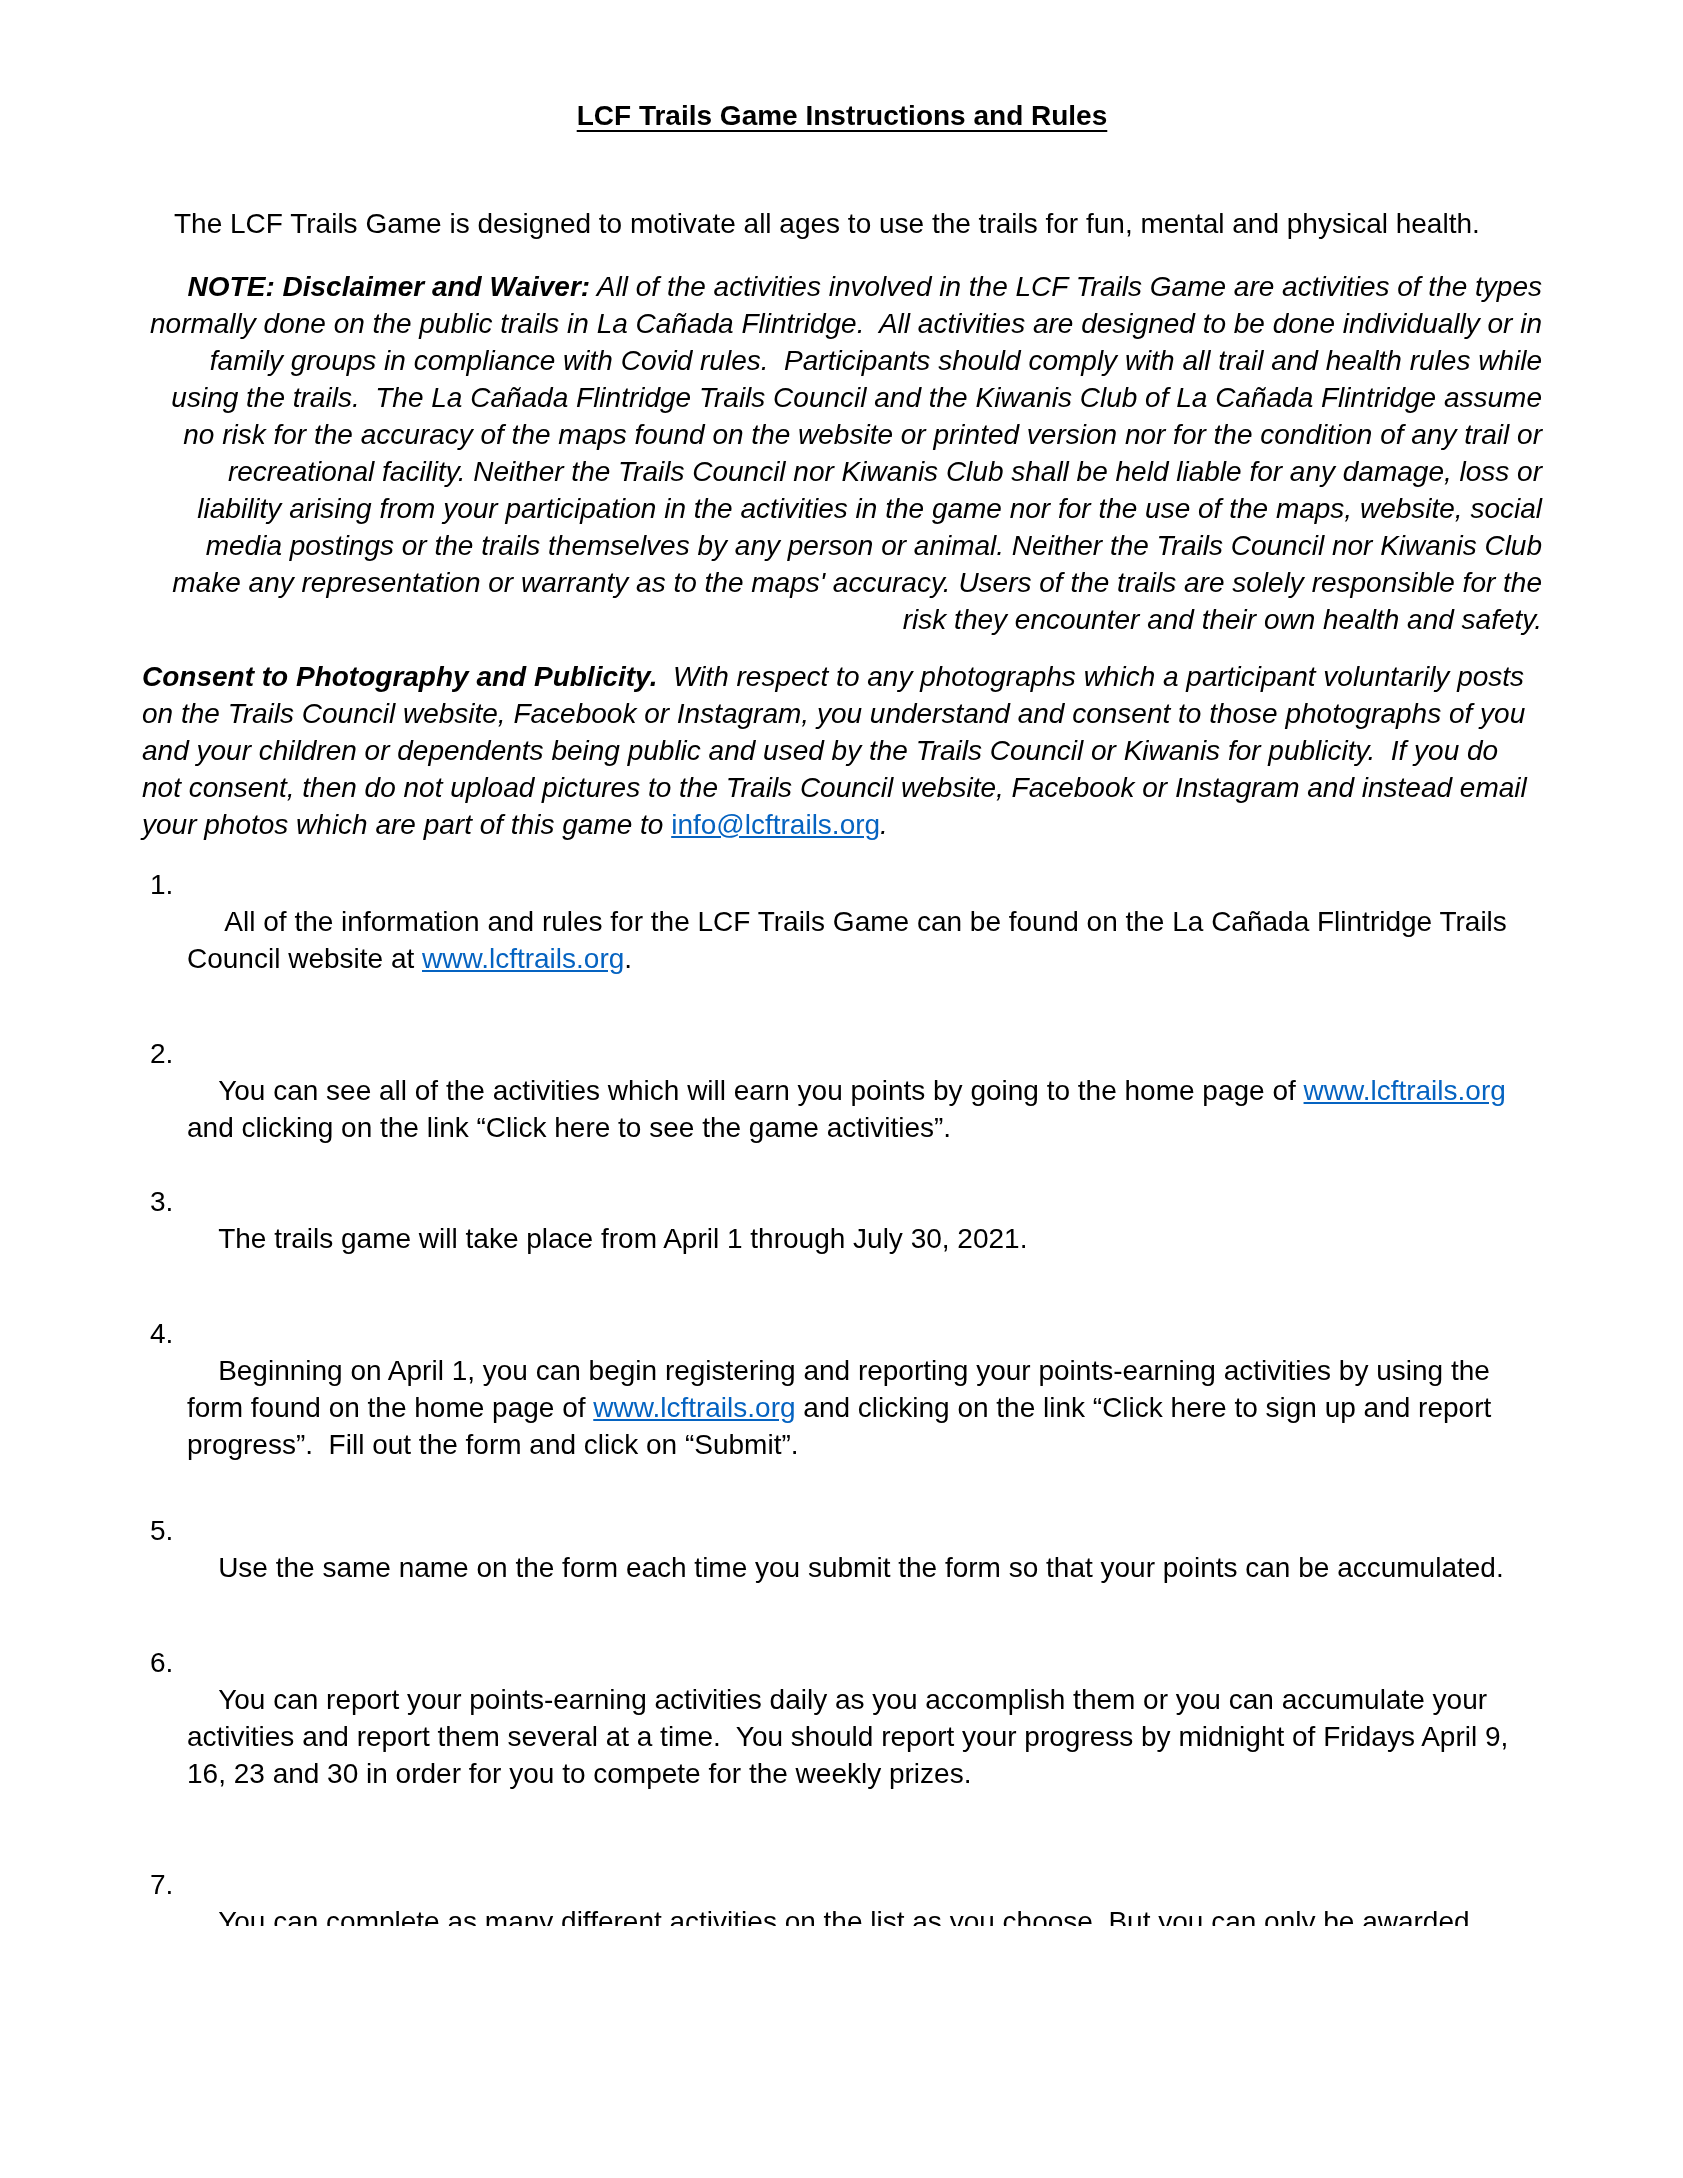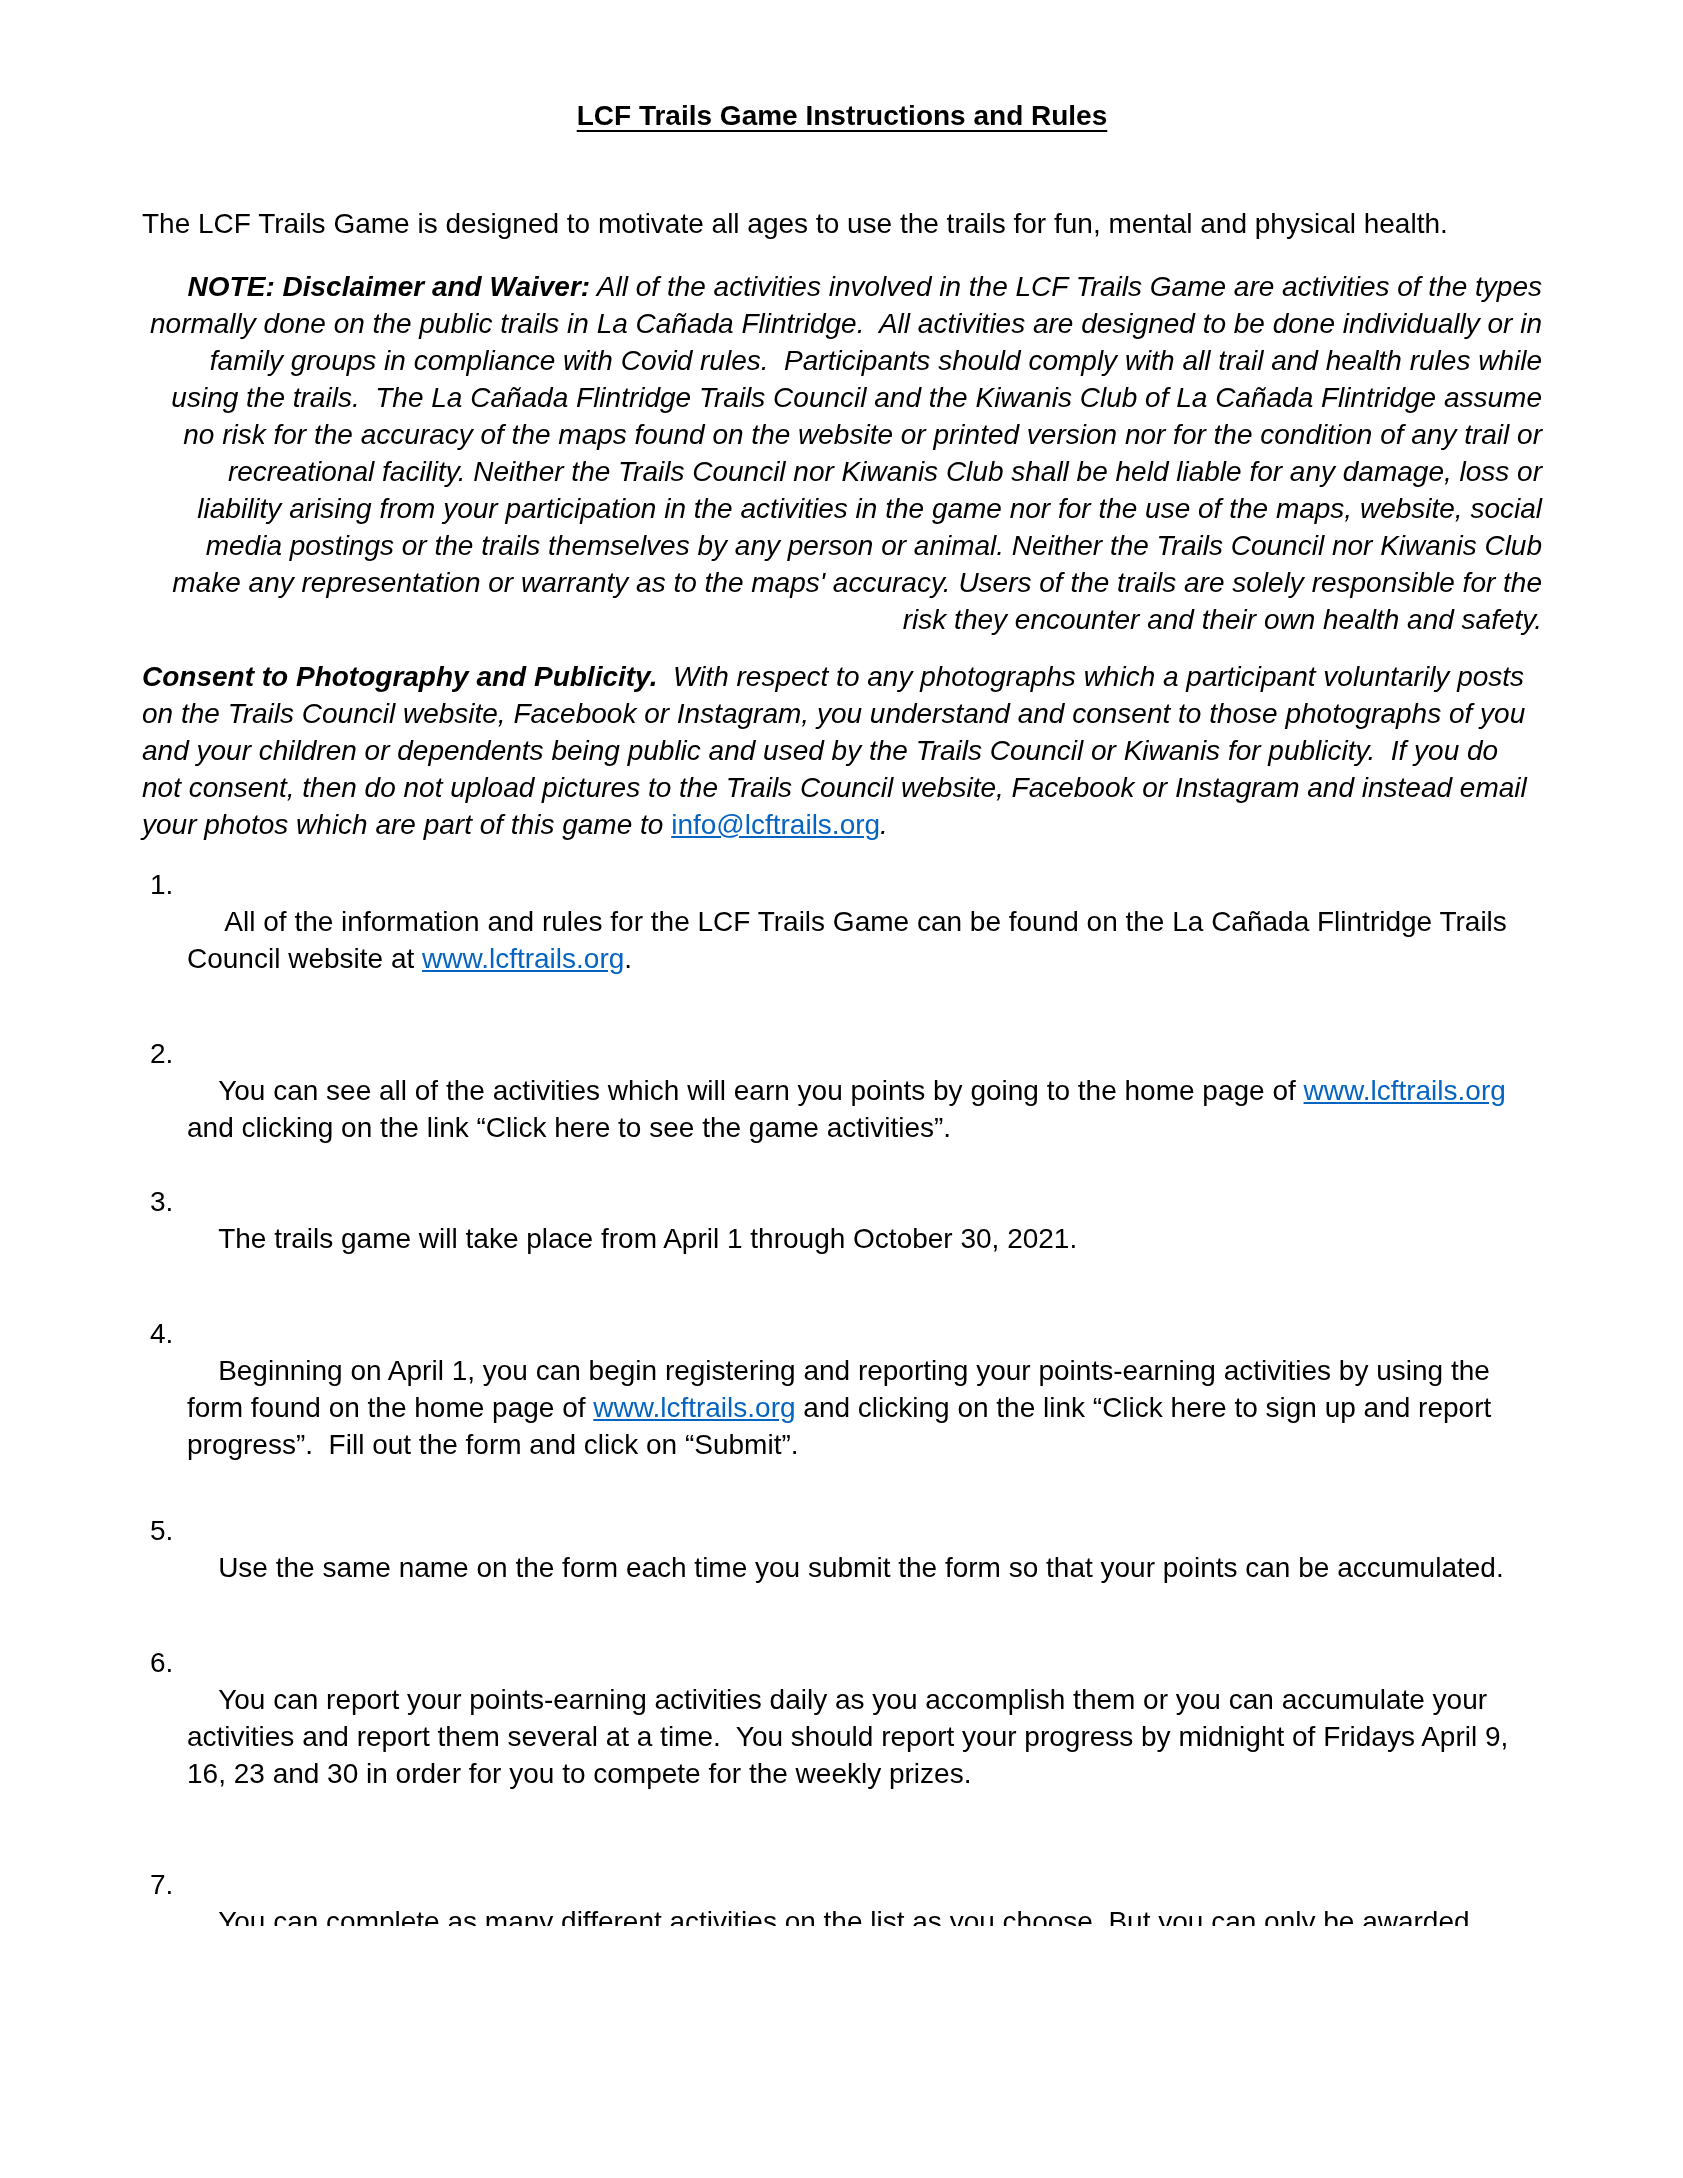--- a/index.html
+++ b/index.html
@@ -26,20 +26,21 @@
     font-weight: bold;
   }
   .doc-title .underlined {
     text-decoration: underline;
     text-decoration-thickness: 2px;
     text-underline-offset: 5px;
   }
   .intro {
     margin-top: 71px;
     white-space: pre-wrap;
+    margin-left: 32px;
   }
   .disclaimer {
     margin-top: 26px;
     font-style: italic;
     white-space: pre-wrap;
     text-align: right;
   }
   .disclaimer .lead { font-weight: bold; }
   .consent {
     margin-top: 20px;
@@ -105,21 +106,21 @@
     <div class="rules-list">
   <div class="rule-item">
     <span class="rule-num">1.</span><span class="rule-text"><span> All of the information and rules for the LCF Trails Game can be found on the La Cañada Flintridge Trails Council website at </span><a href="#" class="doc-link">www.lcftrails.org</a><span>.</span></span>
   </div>
 
   <div class="rule-item">
     <span class="rule-num">2.</span><span class="rule-text"><span>You can see all of the activities which will earn you points by going to the home page of </span><a href="#" class="doc-link">www.lcftrails.org</a><span> and clicking on the link “Click here to see the game activities”.</span></span>
   </div>
 
   <div class="rule-item">
-    <span class="rule-num">3.</span><span class="rule-text"><span>The trails game will take place from April 1 through October 30, 2021.</span></span>
+    <span class="rule-num">3.</span><span class="rule-text"><span>The trails game will take place from April 1 through July 30, 2021.</span></span>
   </div>
 
   <div class="rule-item">
     <span class="rule-num">4.</span><span class="rule-text"><span>Beginning on April 1, you can begin registering and reporting your points-earning activities by using the form found on the home page of </span><a href="#" class="doc-link">www.lcftrails.org</a><span> and clicking on the link “Click here to sign up and report progress”.  Fill out the form and click on “Submit”.</span></span>
   </div>
 
   <div class="rule-item">
     <span class="rule-num">5.</span><span class="rule-text"><span>Use the same name on the form each time you submit the form so that your points can be accumulated.</span></span>
   </div>
 

